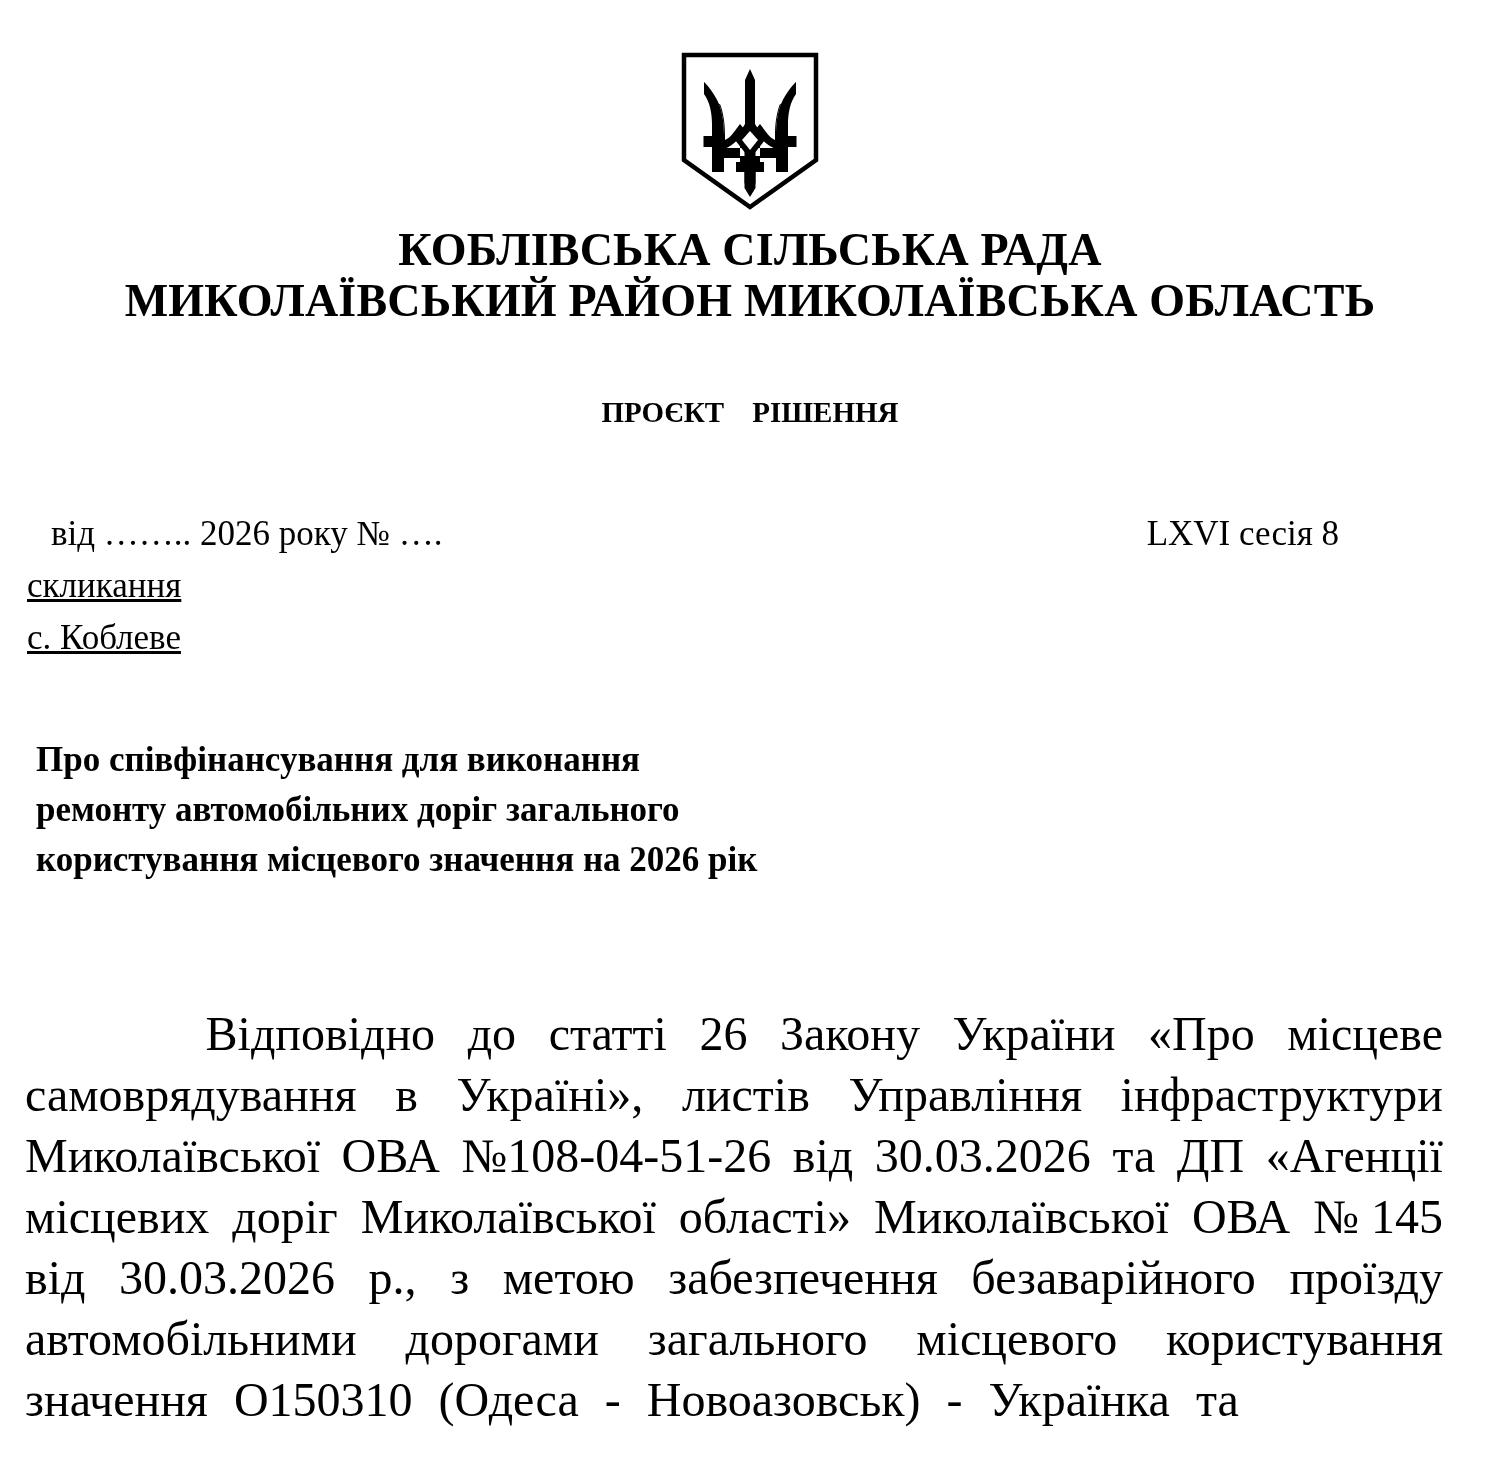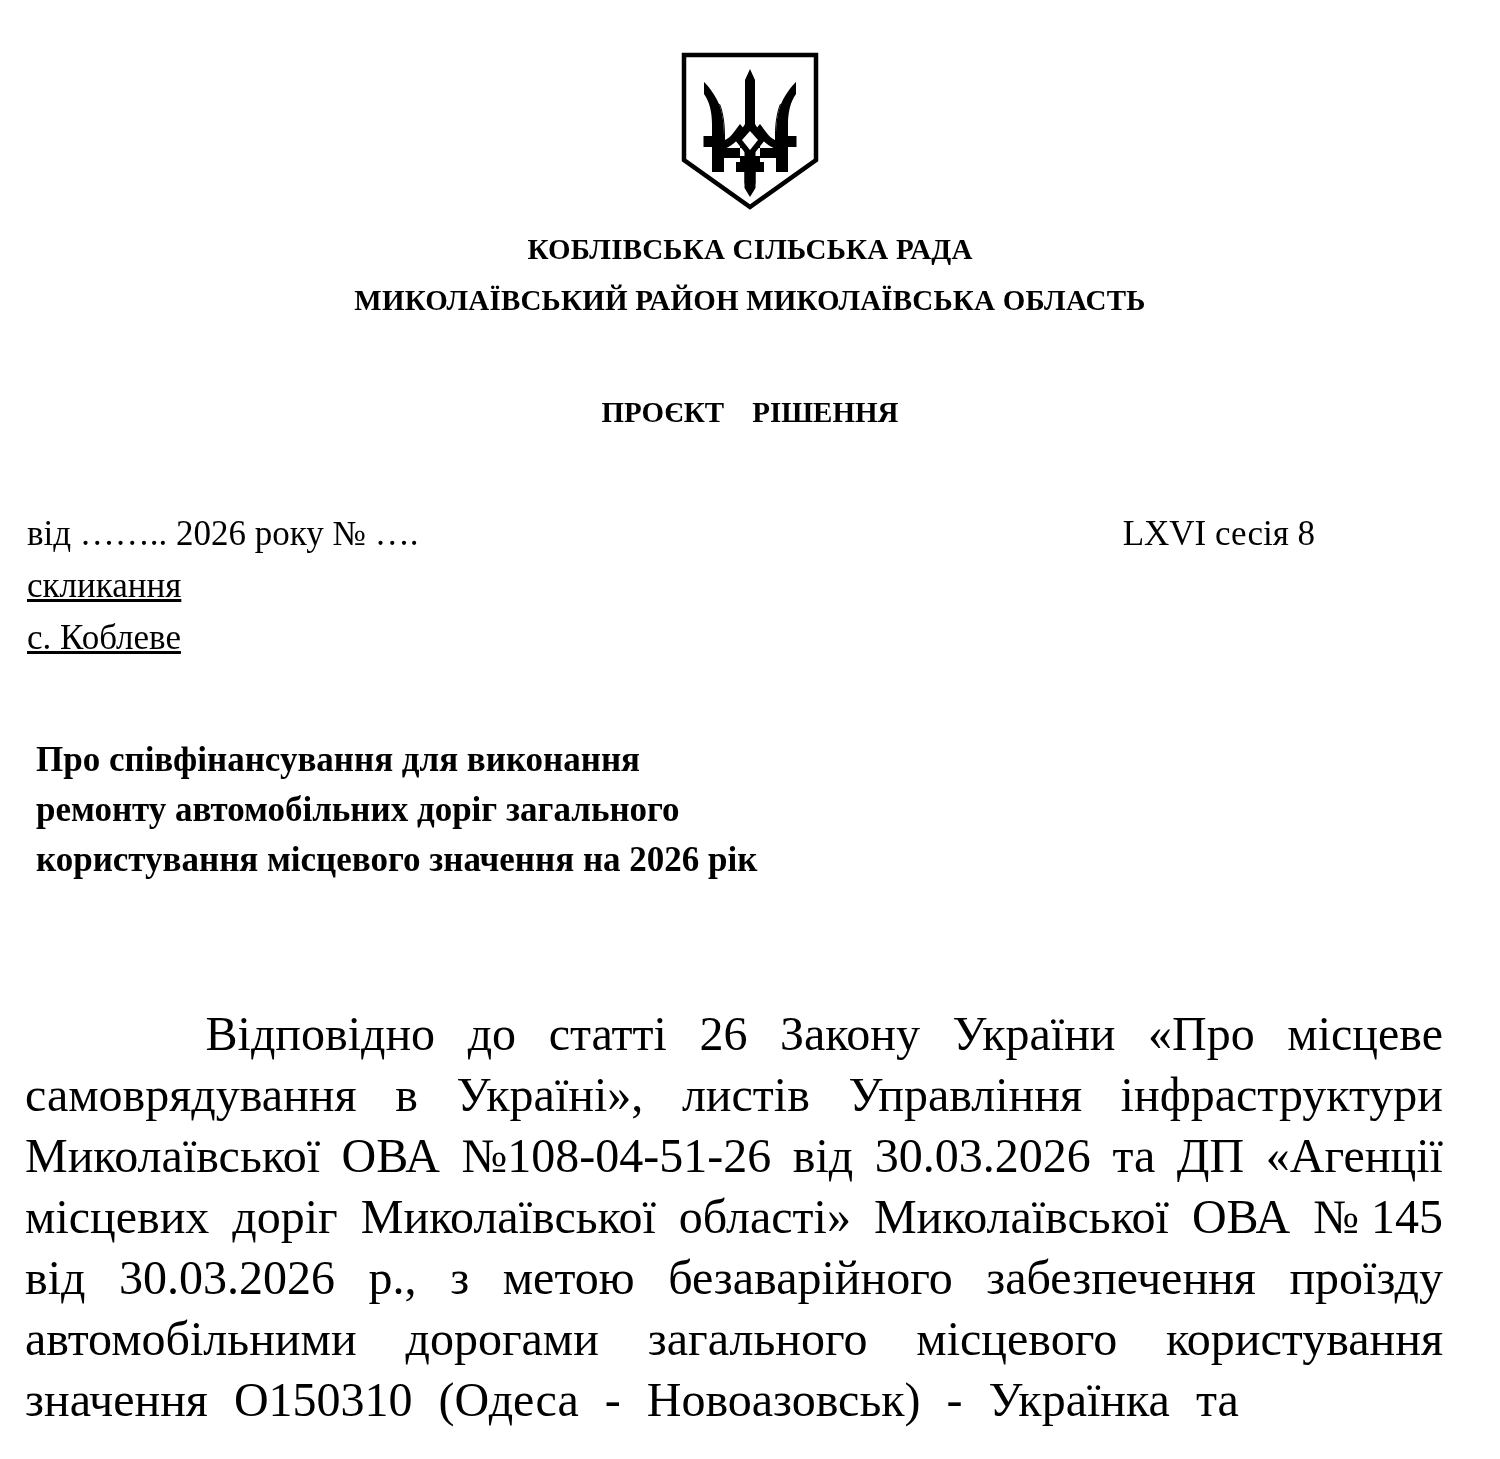--- a/index.html
+++ b/index.html
@@ -32,21 +32,21 @@
   }
 
   
   .org-header {
     position: absolute;
     left: 0;
     top: 224px;
     width: 1500px;
     text-align: center;
     font-weight: bold;
-    font-size: 29px;
+    font-size: 46px;
     line-height: 51px;
     letter-spacing: 0.2px;
   }
   .org-line {
     display: block;
     white-space: nowrap;
   }
 
   
   .doc-kind {
@@ -71,20 +71,21 @@
     top: 508px;
     width: 1415px;
     font-size: 35px;
     line-height: 52px;
   }
   .meta-row {
     display: flex;
     justify-content: space-between;
     align-items: baseline;
     width: 100%;
+    margin-left: 24px;
   }
   .meta-left { white-space: pre; }
   .meta-right {
     white-space: pre;
     margin-right: 127px;
   }
   .meta-sub {
     display: block;
     white-space: pre;
     text-decoration: underline;
@@ -187,16 +188,16 @@
   <span class="subject-line">Про співфінансування для виконання</span>
   <span class="subject-line">ремонту автомобільних доріг загального</span>
   <span class="subject-line">користування місцевого значення  на 2026 рік</span>
 </div>
 
 <div class="body-par" id="body-par">
     <div class="body-line"><span class="indent"></span><span>Відповідно</span><span>до</span><span>статті</span><span>26</span><span>Закону</span><span>України</span><span>«Про</span><span>місцеве</span></div>
     <div class="body-line"><span>самоврядування</span><span>в</span><span>Україні»,</span><span>листів</span><span>Управління</span><span>інфраструктури</span></div>
     <div class="body-line"><span>Миколаївської</span><span>ОВА</span><span>№108-04-51-26</span><span>від</span><span>30.03.2026</span><span>та</span><span>ДП</span><span>«Агенції</span></div>
     <div class="body-line"><span>місцевих</span><span>доріг</span><span>Миколаївської</span><span>області»</span><span>Миколаївської</span><span>ОВА</span><span>№ 145</span></div>
-    <div class="body-line"><span>від</span><span>30.03.2026</span><span>р.,</span><span>з</span><span>метою</span><span>безаварійного</span><span>забезпечення</span><span>проїзду</span></div>
+    <div class="body-line"><span>від</span><span>30.03.2026</span><span>р.,</span><span>з</span><span>метою</span><span>забезпечення</span><span>безаварійного</span><span>проїзду</span></div>
     <div class="body-line"><span>автомобільними</span><span>дорогами</span><span>загального</span><span>місцевого</span><span>користування</span></div>
     <div class="body-line last" style="gap: 26px; justify-content: flex-start; display: flex; padding-left: 0px;"><span>значення</span><span>О150310</span><span>(Одеса</span><span>-</span><span>Новоазовськ)</span><span>-</span><span>Українка</span><span>та</span></div>
   </div>
 
 </body></html>

